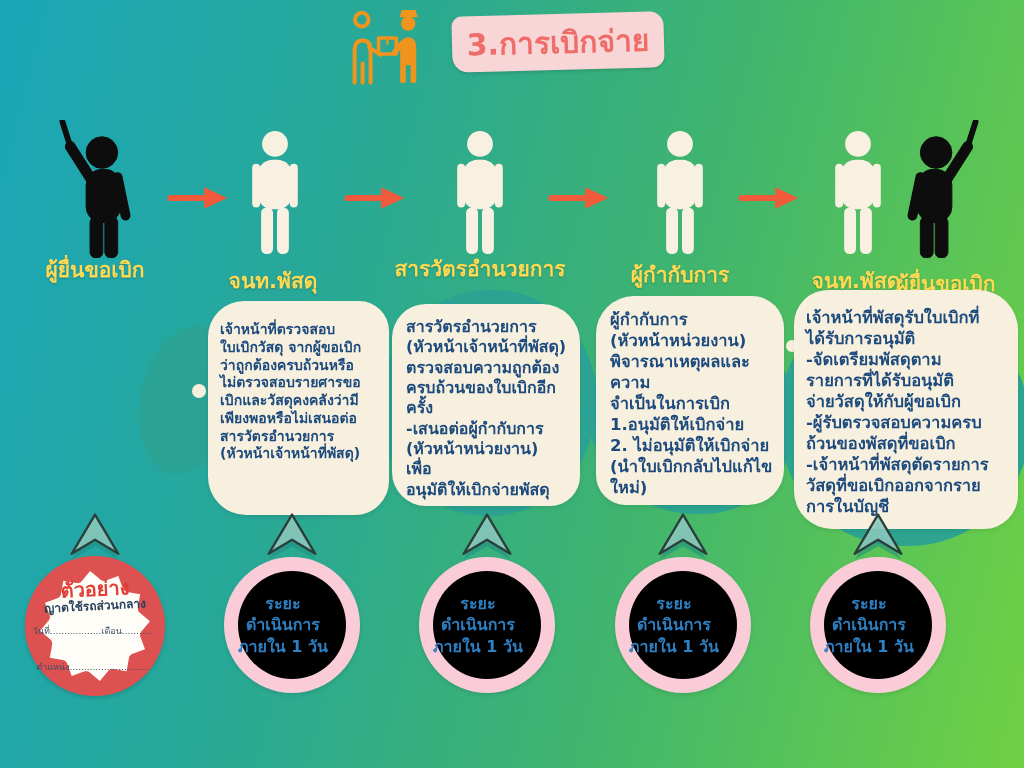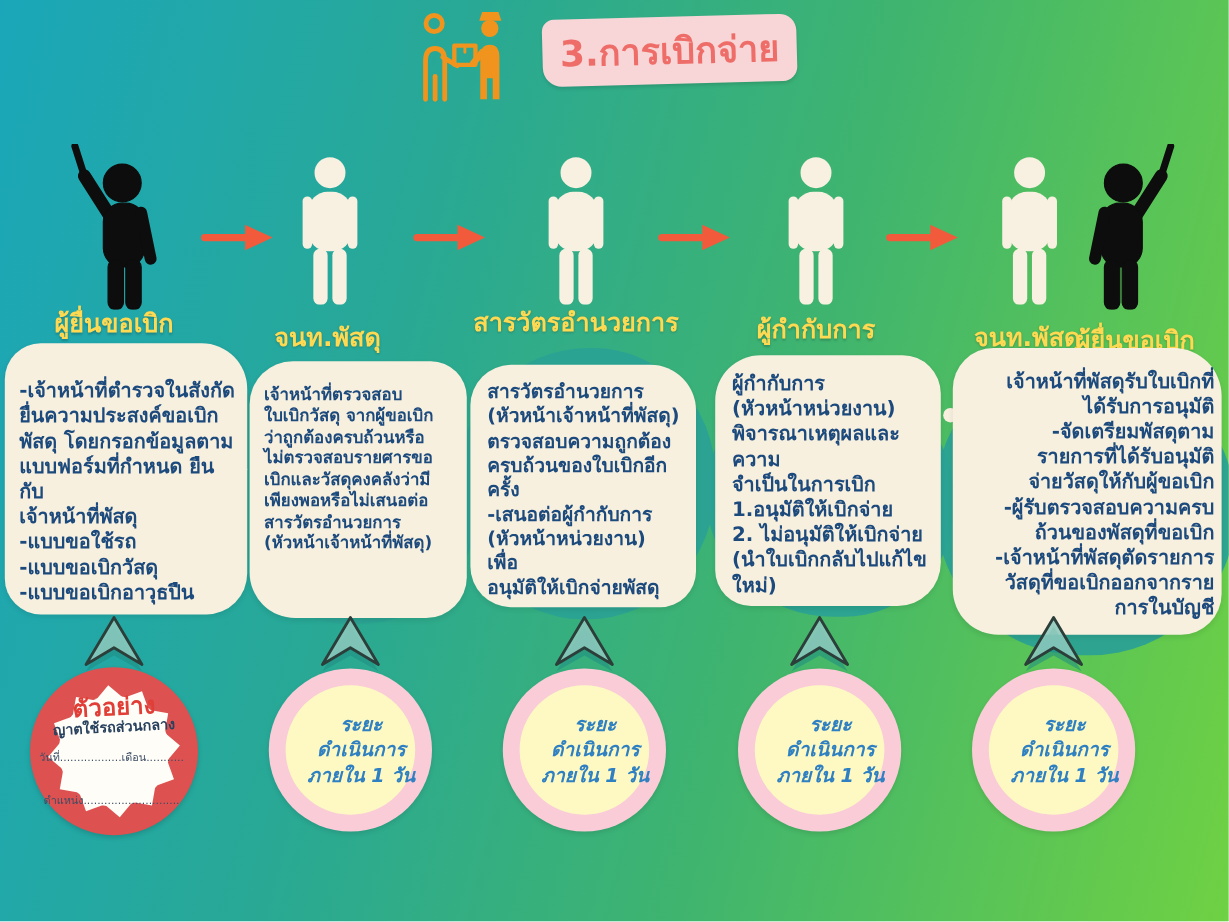--- a/index.html
+++ b/index.html
@@ -34,30 +34,30 @@
     line-height:1.27;box-shadow:0 2px 4px rgba(0,0,0,.08);}
   .b1{left:4px;top:286px;width:202px;height:226px;border-radius:30px 38px 34px 30px;
     font-size:16.5px;padding:30px 8px 8px 12px;box-sizing:border-box;}
   .b2{left:208px;top:301px;width:181px;height:214px;border-radius:36px 30px 34px 38px;
     font-size:14px;padding:20px 6px 6px 12px;box-sizing:border-box;}
   .b3{left:392px;top:304px;width:188px;height:202px;border-radius:34px 38px 30px 34px;
     font-size:16px;padding:13px 6px 6px 14px;box-sizing:border-box;}
   .b4{left:596px;top:296px;width:188px;height:209px;border-radius:38px 32px 36px 30px;
     font-size:16.5px;padding:14px 6px 6px 14px;box-sizing:border-box;}
   .b5{left:794px;top:290px;width:224px;height:239px;border-radius:34px 40px 34px 38px;
-    font-size:16.5px;padding:18px 6px 6px 12px;box-sizing:border-box;text-align:right;}
+    font-size:16.5px;padding:18px 6px 6px 12px;box-sizing:border-box;}
 
   
   .chevron{width:56px;height:50px;top:512px;}
 
   
   .circle{width:136px;height:136px;top:557px;border-radius:50%;background:#f9ccd7;
     box-shadow:0 2px 4px rgba(0,0,0,.10);}
   .circle .inner{position:absolute;left:14px;top:14px;width:108px;height:108px;border-radius:50%;
-    background:#fef9c3;display:flex;align-items:center;justify-content:flex-end;text-align:center;font-style:italic;}
+    background:#000000;display:flex;align-items:center;justify-content:flex-start;text-align:center;}
   .circle .txt{color:#2e80c2;font-weight:bold;font-size:16px;line-height:1.35;white-space:pre-line;}
 
   
   .stamp{left:25px;top:556px;width:140px;height:140px;border-radius:50%;background:#dd5150;
     box-shadow:0 2px 4px rgba(0,0,0,.15);}
   .stamp .star{position:absolute;left:31px;top:31px;width:78px;height:78px;background:#fffdf7;}
   .stamp .core{position:absolute;left:24px;top:24px;width:92px;height:92px;border-radius:50%;background:#fffdf7;}
   .stamp .watermark{position:absolute;left:0;top:17px;width:140px;text-align:center;
     color:#e03e36;font-weight:bold;font-size:20px;transform:rotate(-3deg);}
   .stamp .doc-title{position:absolute;left:0;top:40px;width:140px;text-align:center;
@@ -180,29 +180,20 @@
     <polygon points="42,3 68,15 42,27" fill="#f15b3b"></polygon>
   </svg>
 
   <div class="abs step-label" style="left:15px;width:160px;top:253px;">ผู้ยื่นขอเบิก</div>
   <div class="abs step-label" style="left:193px;width:160px;top:264px;">จนท.พัสดุ</div>
   <div class="abs step-label" style="left:370px;width:220px;top:252px;">สารวัตรอำนวยการ</div>
   <div class="abs step-label" style="left:600px;width:160px;top:258px;">ผู้กำกับการ</div>
   <div class="abs step-label" style="left:776px;width:160px;top:264px;">จนท.พัสดุ</div>
   <div class="abs step-label" style="left:866px;width:160px;top:267px;">ผู้ยื่นขอเบิก</div>
 
-  <div class="abs bubble b1">-เจ้าหน้าที่ตำรวจในสังกัด
-ยื่นความประสงค์ขอเบิก
-พัสดุ โดยกรอกข้อมูลตาม
-แบบฟอร์มที่กำหนด ยืน
-กับ
-เจ้าหน้าที่พัสดุ
--แบบขอใช้รถ
--แบบขอเบิกวัสดุ
--แบบขอเบิกอาวุธปืน</div>
   <div class="abs bubble b2">เจ้าหน้าที่ตรวจสอบ
 ใบเบิกวัสดุ จากผู้ขอเบิก
 ว่าถูกต้องครบถ้วนหรือ
 ไม่ตรวจสอบรายศารขอ
 เบิกและวัสดุคงคลังว่ามี
 เพียงพอหรือไม่เสนอต่อ
 สารวัตรอำนวยการ
 (หัวหน้าเจ้าหน้าที่พัสดุ)</div>
   <div class="abs bubble b3">สารวัตรอำนวยการ
 (หัวหน้าเจ้าหน้าที่พัสดุ)

